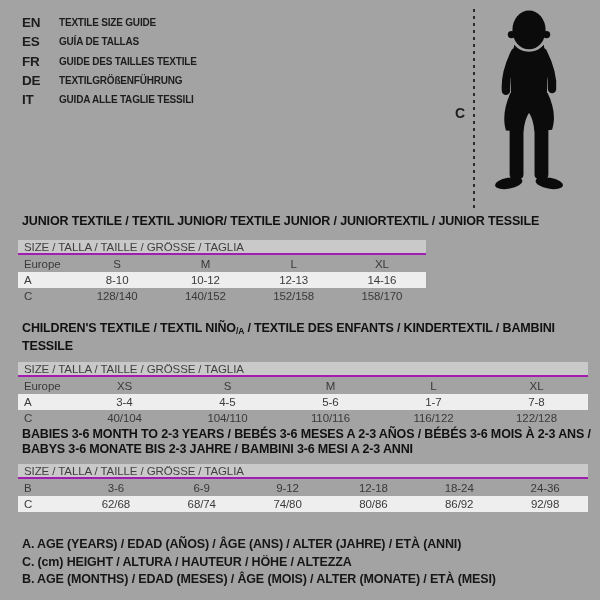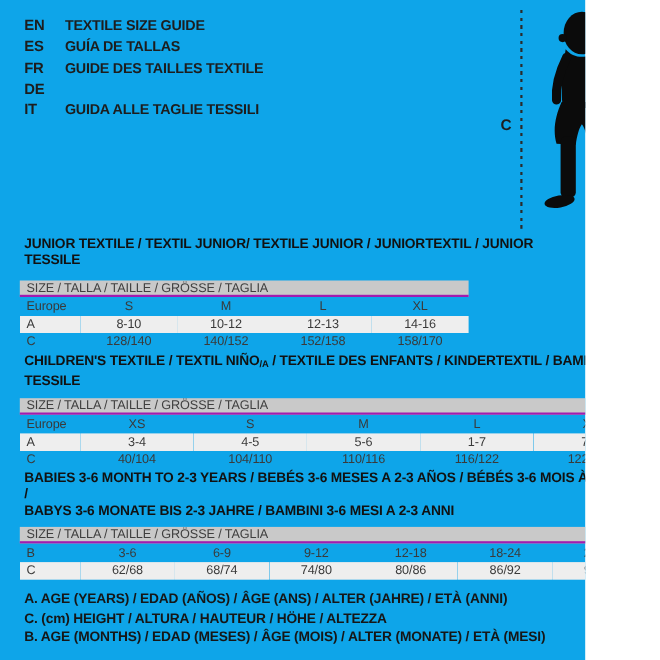--- a/index.html
+++ b/index.html
@@ -1,24 +1,24 @@
 <!DOCTYPE html>
 <html><head>
 <meta charset="utf-8">
 <style>
   * { margin:0; padding:0; box-sizing:border-box; }
   html,body { width:600px; height:600px; background:#ffffff; }
   body { font-family:"Liberation Sans", sans-serif; color:#1d1d1d; }
-  .page { position:relative; width:532px; height:600px; background:#0ea5e9; overflow:hidden; }
+  .page { position:relative; width:600px; height:600px; background:#a3a3a3; overflow:hidden; }
 
   
   .lang-block { position:absolute; left:22px; top:13px; }
   .lang-row { display:flex; line-height:19.3px; }
   .lang-code { width:37px; font-size:13.5px; font-weight:700; letter-spacing:-0.2px; }
-  .lang-label { font-size:13px; font-weight:700; letter-spacing:-0.2px;text-align:center; }
+  .lang-label { font-size:10px; font-weight:700; letter-spacing:-0.2px;text-align:center; }
 
   
   .c-label { position:absolute; left:452px; top:105px; width:16px; text-align:center;
              font-size:14px; font-weight:700; }
   .dashed-line { position:absolute; left:473px; top:9px; width:2px; height:199px;
                  background:repeating-linear-gradient(to bottom,#2b2b2b 0 3px,transparent 3px 7px); }
   .baby-svg { position:absolute; left:479px; top:6px; width:100px; height:203px; }
 
   
   .tbl-section { position:absolute; left:18px; }
@@ -60,20 +60,21 @@
     <div class="lang-row">
       <span class="lang-code">ES</span>
       <span class="lang-label">GUÍA DE TALLAS</span>
     </div>
     <div class="lang-row">
       <span class="lang-code">FR</span>
       <span class="lang-label">GUIDE DES TAILLES TEXTILE</span>
     </div>
     <div class="lang-row">
       <span class="lang-code">DE</span>
+      <span class="lang-label">TEXTILGRÖßENFÜHRUNG</span>
     </div>
     <div class="lang-row">
       <span class="lang-code">IT</span>
       <span class="lang-label">GUIDA ALLE TAGLIE TESSILI</span>
     </div>
   </div>
 
   <div class="c-label">C</div>
   <div class="dashed-line"></div>
   <svg class="baby-svg" viewBox="0 0 100 220" xmlns="http://www.w3.org/2000/svg" aria-hidden="true">

